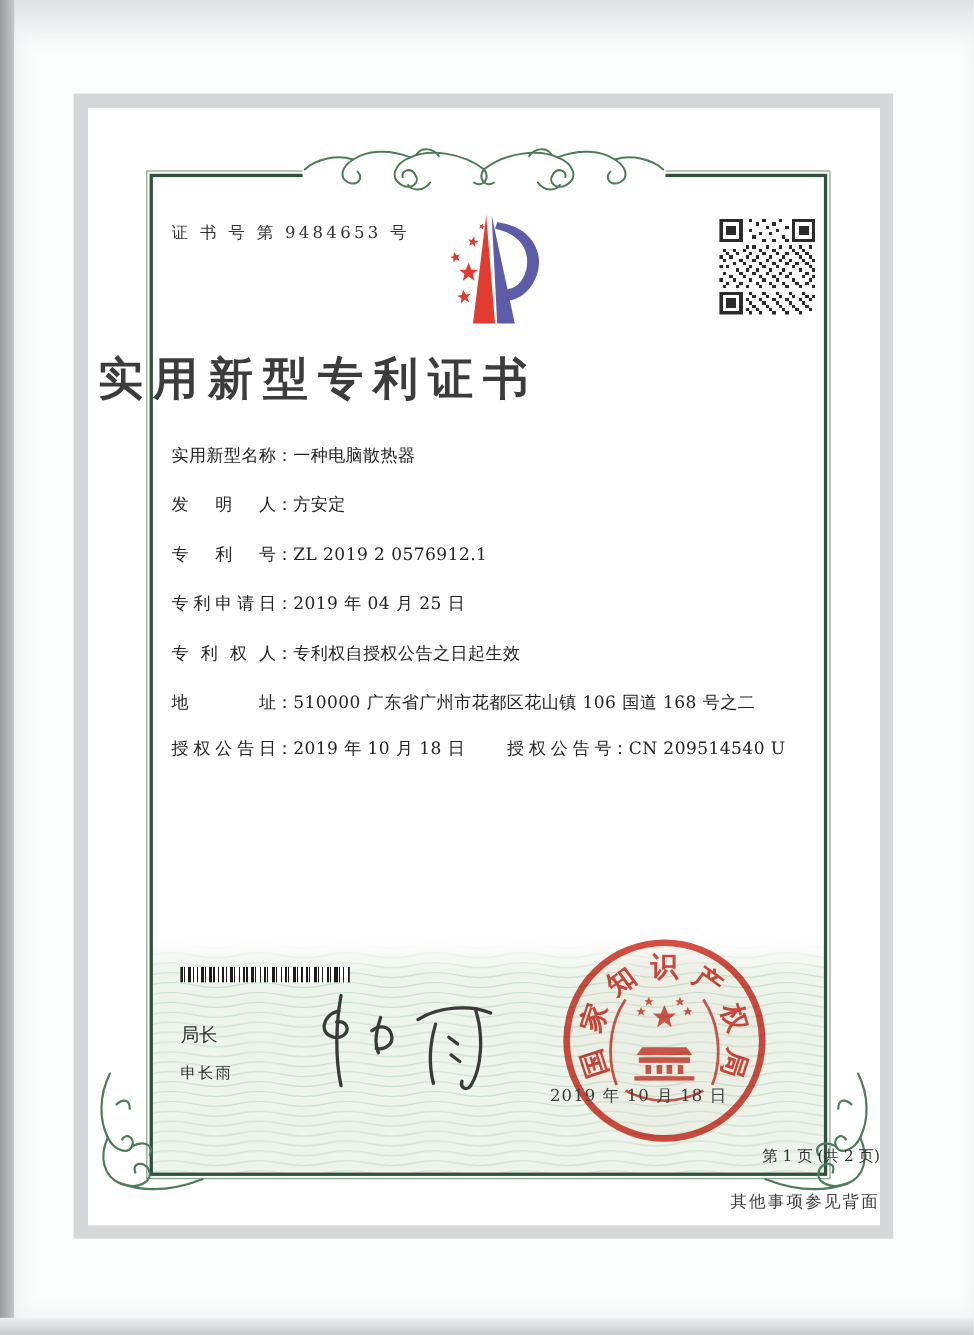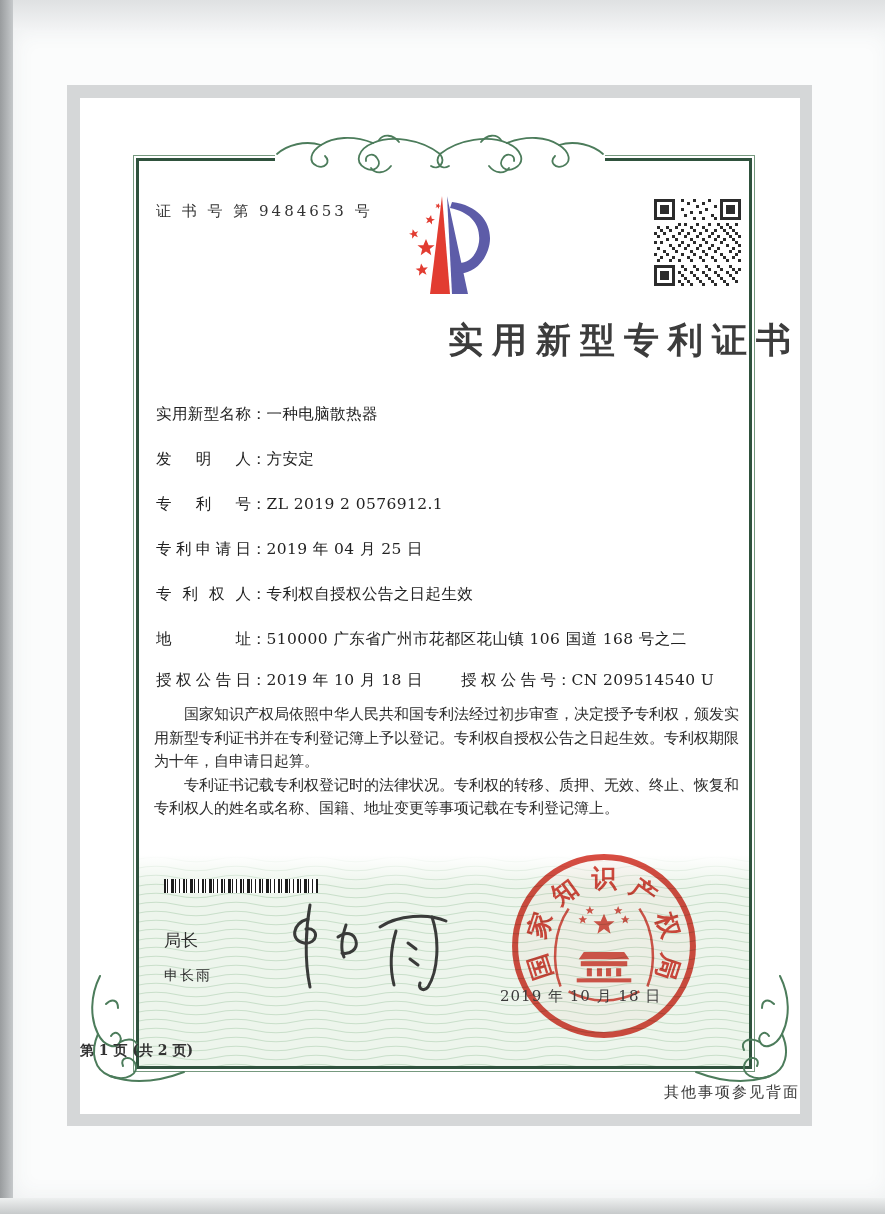--- a/index.html
+++ b/index.html
@@ -18,32 +18,32 @@
   
   .cert-border{position:absolute;left:53px;top:57px;width:620px;height:915px;
                border:1px solid #76997f;z-index:5;pointer-events:none;}
   .cert-border .inner{position:absolute;inset:2px;border:3px solid #2f523d;}
   
   .guilloche{position:absolute;left:56px;top:757px;width:614px;height:212px;z-index:4;}
   .guilloche-fade{position:absolute;left:56px;top:757px;width:614px;height:30px;z-index:4;
                   background:linear-gradient(to bottom,#ffffff,rgba(255,255,255,0));}
   
   .cert-no{position:absolute;left:76px;top:104px;font-size:15px;letter-spacing:3px;color:#333;z-index:6;}
-  .title{position:absolute;left:0;top:219px;width:100%;text-align:right;font-size:35px;font-weight:700;
+  .title{position:absolute;left:0;top:219px;width:100%;text-align:left;font-size:41px;font-weight:700;
          letter-spacing:9px;text-indent:9px;color:#3c3c3c;z-index:6;}
   .row{position:absolute;left:76px;right:30px;font-size:15.5px;color:#222;z-index:6;white-space:nowrap;}
   .row .lbl{display:inline-block;width:95px;text-align:justify;text-align-last:justify;vertical-align:bottom;}
   .row .val{letter-spacing:.4px;}
   .grant-right{position:absolute;left:305px;top:0;}
   .paras{position:absolute;left:74px;top:605px;width:598px;font-size:15px;line-height:23.5px;
          color:#2b2b2b;z-index:6;}
   .paras p{margin:0;text-indent:2em;}
   .director-title{position:absolute;left:84px;top:831px;font-size:17px;color:#2e2e2e;z-index:6;text-align:right;}
   .director-name{position:absolute;left:84px;top:869px;font-size:14px;color:#2e2e2e;z-index:6;letter-spacing:2px;}
-  .page-info{position:absolute;left:0;top:944px;width:100%;text-align:left;font-size:14px;color:#333;z-index:6;font-weight:bold;}
+  .page-info{position:absolute;left:0;top:944px;width:100%;text-align:right;font-size:14px;color:#333;z-index:6;}
   .footer-note{position:absolute;left:0;top:985px;width:100%;text-align:right;font-size:15px;color:#3a3a3a;z-index:6;letter-spacing:2px;}
   
   .logo{position:absolute;left:312px;top:92px;width:102px;height:112px;z-index:6;}
   .qr{position:absolute;left:574px;top:101px;width:87px;height:87px;z-index:6;}
   .barcode{position:absolute;left:84px;top:781px;width:154px;height:14px;z-index:6;
     background:repeating-linear-gradient(90deg,#1c1c1c 0 2px,#fff 2px 3px,#1c1c1c 3px 4px,#fff 4px 7px,
     #1c1c1c 7px 10px,#fff 10px 11px,#1c1c1c 11px 12px,#fff 12px 15px,#1c1c1c 15px 16px,#fff 16px 19px);}
   .flourish-top{position:absolute;left:195px;top:33px;width:330px;height:46px;background:#fff;z-index:6;}
   .flourish-bl{position:absolute;left:6px;top:876px;width:102px;height:112px;z-index:6;}
   .flourish-br{position:absolute;left:612px;top:876px;width:102px;height:112px;z-index:6;}
@@ -180,24 +180,20 @@
       <span class="lbl">专利权人</span><span>：</span><span class="val">专利权自授权公告之日起生效</span>
     </div>
     <div class="row" style="top:531px">
       <span class="lbl">地址</span><span>：</span><span class="val">510000 广东省广州市花都区花山镇 106 国道 168 号之二</span>
     </div>
     <div class="row" style="top:572px">
       <span><span class="lbl">授权公告日</span><span>：</span><span class="val">2019 年 10 月 18 日</span></span>
       <span class="grant-right"><span class="lbl">授权公告号</span><span>：</span><span class="val">CN 209514540 U</span></span>
     </div>
 
-    <div class="paras">
-      <p>国家知识产权局依照中华人民共和国专利法经过初步审查，决定授予专利权，颁发实用新型专利证书并在专利登记簿上予以登记。专利权自授权公告之日起生效。专利权期限为十年，自申请日起算。</p>
-      <p>专利证书记载专利权登记时的法律状况。专利权的转移、质押、无效、终止、恢复和专利权人的姓名或名称、国籍、地址变更等事项记载在专利登记簿上。</p>
-    </div>
 
     <div class="barcode"></div>
     <div class="director-title">局长</div>
     <div class="director-name">申长雨</div>
 
     <svg class="signature" viewBox="0 0 180 95">
       <g fill="none" stroke="#222" stroke-width="3" stroke-linecap="round" opacity="0.88">
         <path d="M28 22 C12 26 10 44 24 46 C38 48 40 30 26 32"></path>
         <path d="M30 8 C26 30 24 62 30 90"></path>
         <path d="M66 28 C62 40 60 52 64 60"></path>

